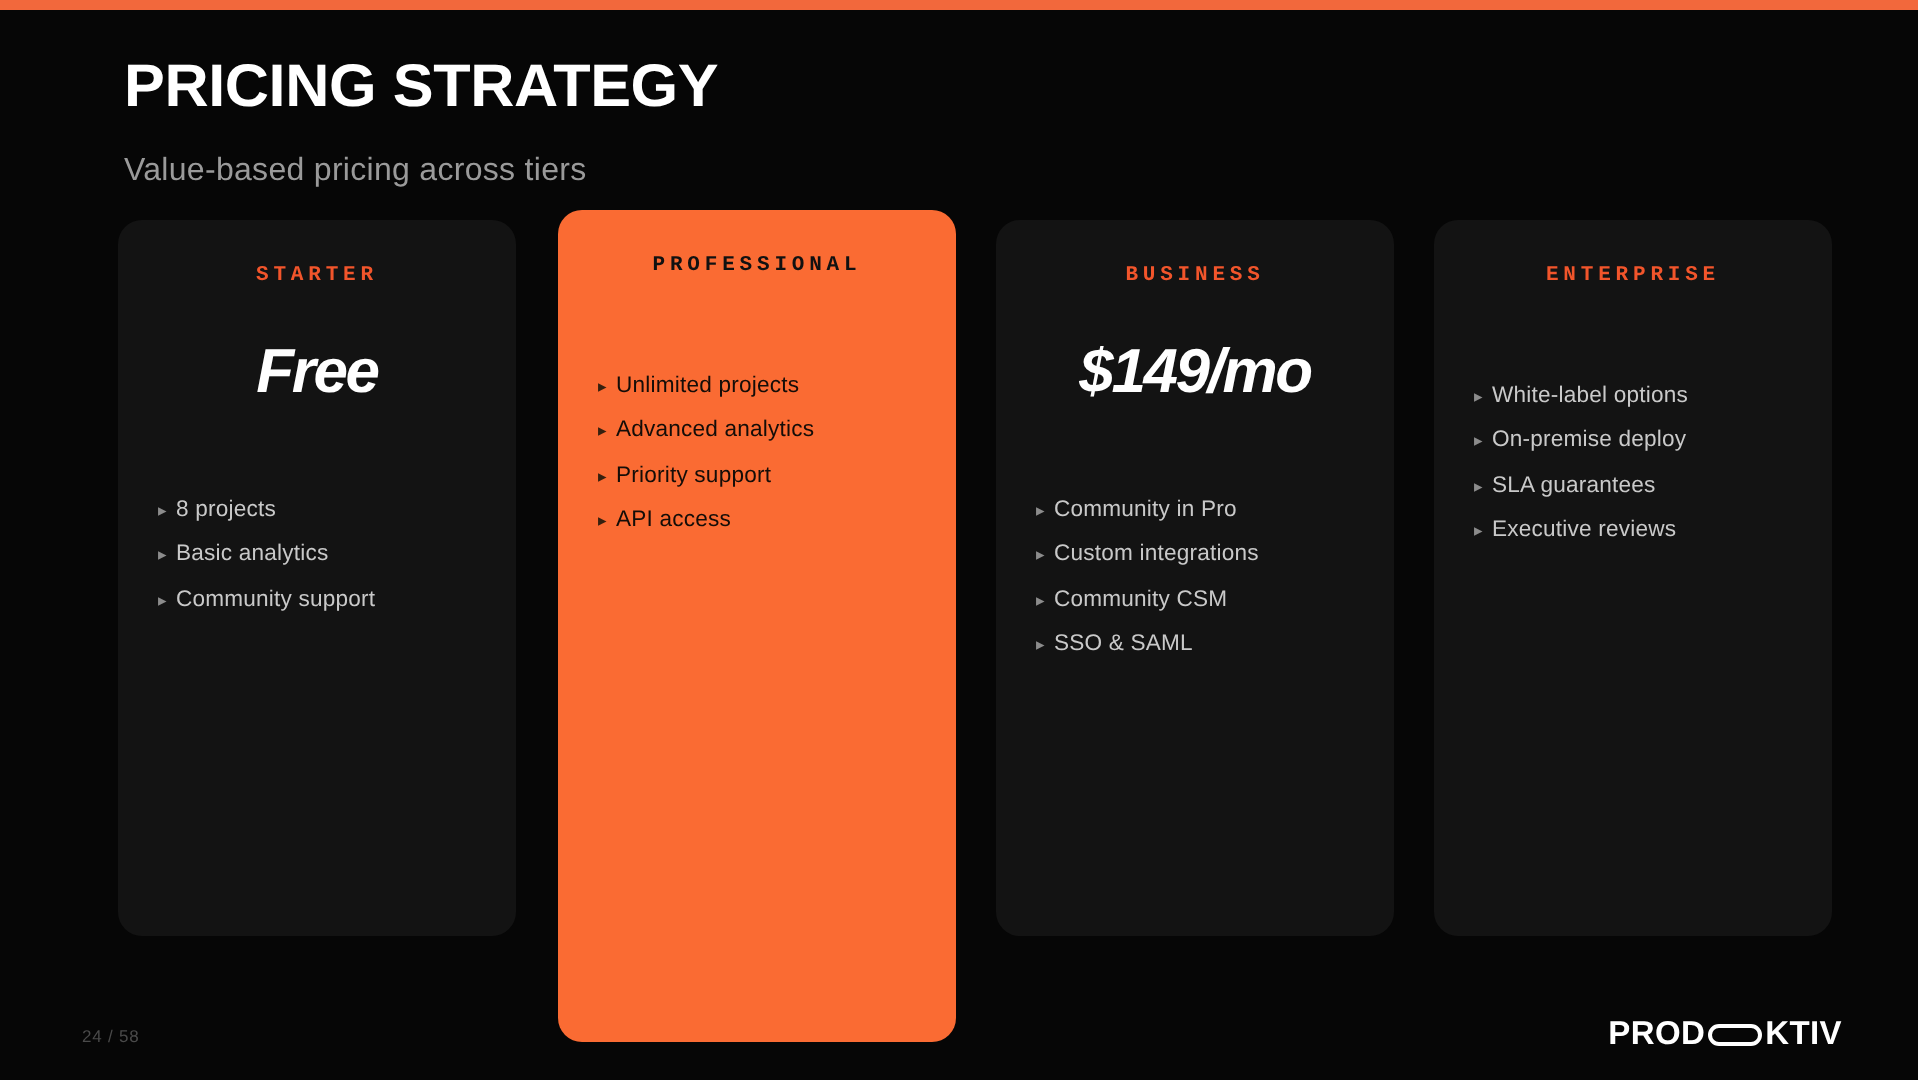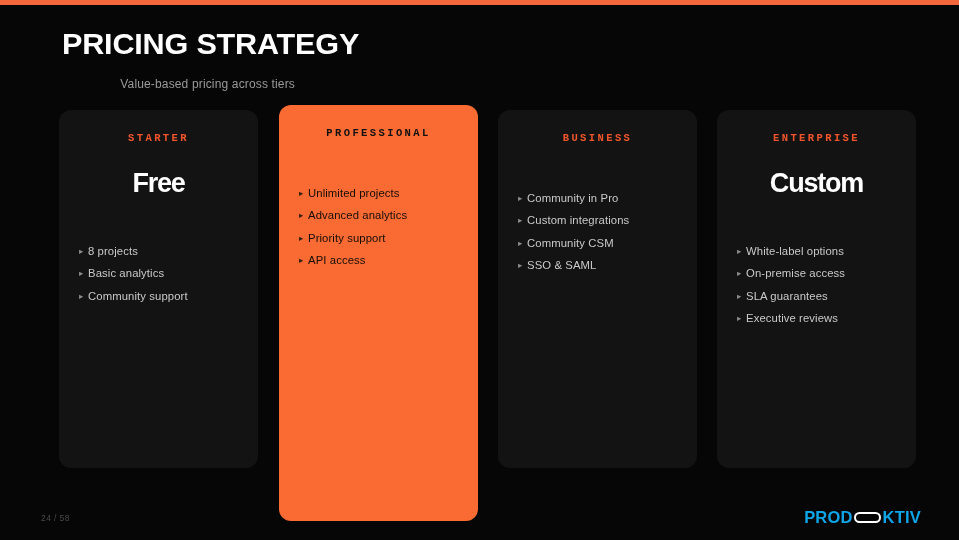--- a/index.html
+++ b/index.html
@@ -27,24 +27,23 @@
     font-weight:bold;
     color:#FFFFFF;
     letter-spacing:-0.2px;
     line-height:1.05;
     font-stretch:condensed;
     transform:scaleX(1.02);
     transform-origin:left center;
   }
   #page-subtitle {
     margin-top:17px;
-    font-size:12px;
+    font-size:16px;
     color:#9A9A9A;
     letter-spacing:0.15px;
-    text-align:center;
   }
 
   
   #tiers {
     position:absolute;
     left:59px; top:110px;
     width:860px; height:362px;
   }
   .tier-card {
     position:absolute;
@@ -71,25 +70,26 @@
     font-weight:bold;
     letter-spacing:2.4px;
     color:#F2552B;
     font-family:Liberation Mono, monospace;
   }
   .featured .tier-name { color:#111111; }
 
   .tier-price {
     margin-top:26px;
     text-align:center;
-    font-size:27px;
+    font-size:31px;
     font-weight:bold;
     color:#FFFFFF;
     letter-spacing:-1.2px;
     line-height:1;
+    font-style:italic;
   }
   .featured .tier-price { color:#0D0D0D; }
 
   .features {
     margin-top:49px;
     list-style:none;
   }
   .feature-item {
     display:flex;
     align-items:flex-start;
@@ -121,21 +121,21 @@
   #brand-logo {
     position:absolute;
     right:38px; bottom:14px;
     display:flex;
     align-items:center;
     height:18px;
   }
   .logo-text {
     font-size:16.5px;
     font-weight:bold;
-    color:#0ea5e9;
+    color:#ffffff;
     letter-spacing:0.2px;
     line-height:1;
   }
   .logo-mark {
     display:inline-block;
     width:27px; height:11px;
     border:2.6px solid #FFFFFF;
     border-radius:6px;
     margin:0 1.5px;
   }
@@ -190,20 +190,21 @@
         </li>
         <li class="feature-item">
           <span class="bullet">▸</span>
           <span class="feature-text">API access</span>
         </li>
       </ul>
     </div>
 
     <div class="tier-card c2">
       <div class="tier-name">BUSINESS</div>
+      <div class="tier-price">$149/mo</div>
       <ul class="features">
         <li class="feature-item">
           <span class="bullet">▸</span>
           <span class="feature-text">Community in Pro</span>
         </li>
         <li class="feature-item">
           <span class="bullet">▸</span>
           <span class="feature-text">Custom integrations</span>
         </li>
         <li class="feature-item">
@@ -212,29 +213,28 @@
         </li>
         <li class="feature-item">
           <span class="bullet">▸</span>
           <span class="feature-text">SSO &amp; SAML</span>
         </li>
       </ul>
     </div>
 
     <div class="tier-card c3">
       <div class="tier-name">ENTERPRISE</div>
-      <div class="tier-price">Custom</div>
       <ul class="features">
         <li class="feature-item">
           <span class="bullet">▸</span>
           <span class="feature-text">White-label options</span>
         </li>
         <li class="feature-item">
           <span class="bullet">▸</span>
-          <span class="feature-text">On-premise access</span>
+          <span class="feature-text">On-premise deploy</span>
         </li>
         <li class="feature-item">
           <span class="bullet">▸</span>
           <span class="feature-text">SLA guarantees</span>
         </li>
         <li class="feature-item">
           <span class="bullet">▸</span>
           <span class="feature-text">Executive reviews</span>
         </li>
       </ul>

